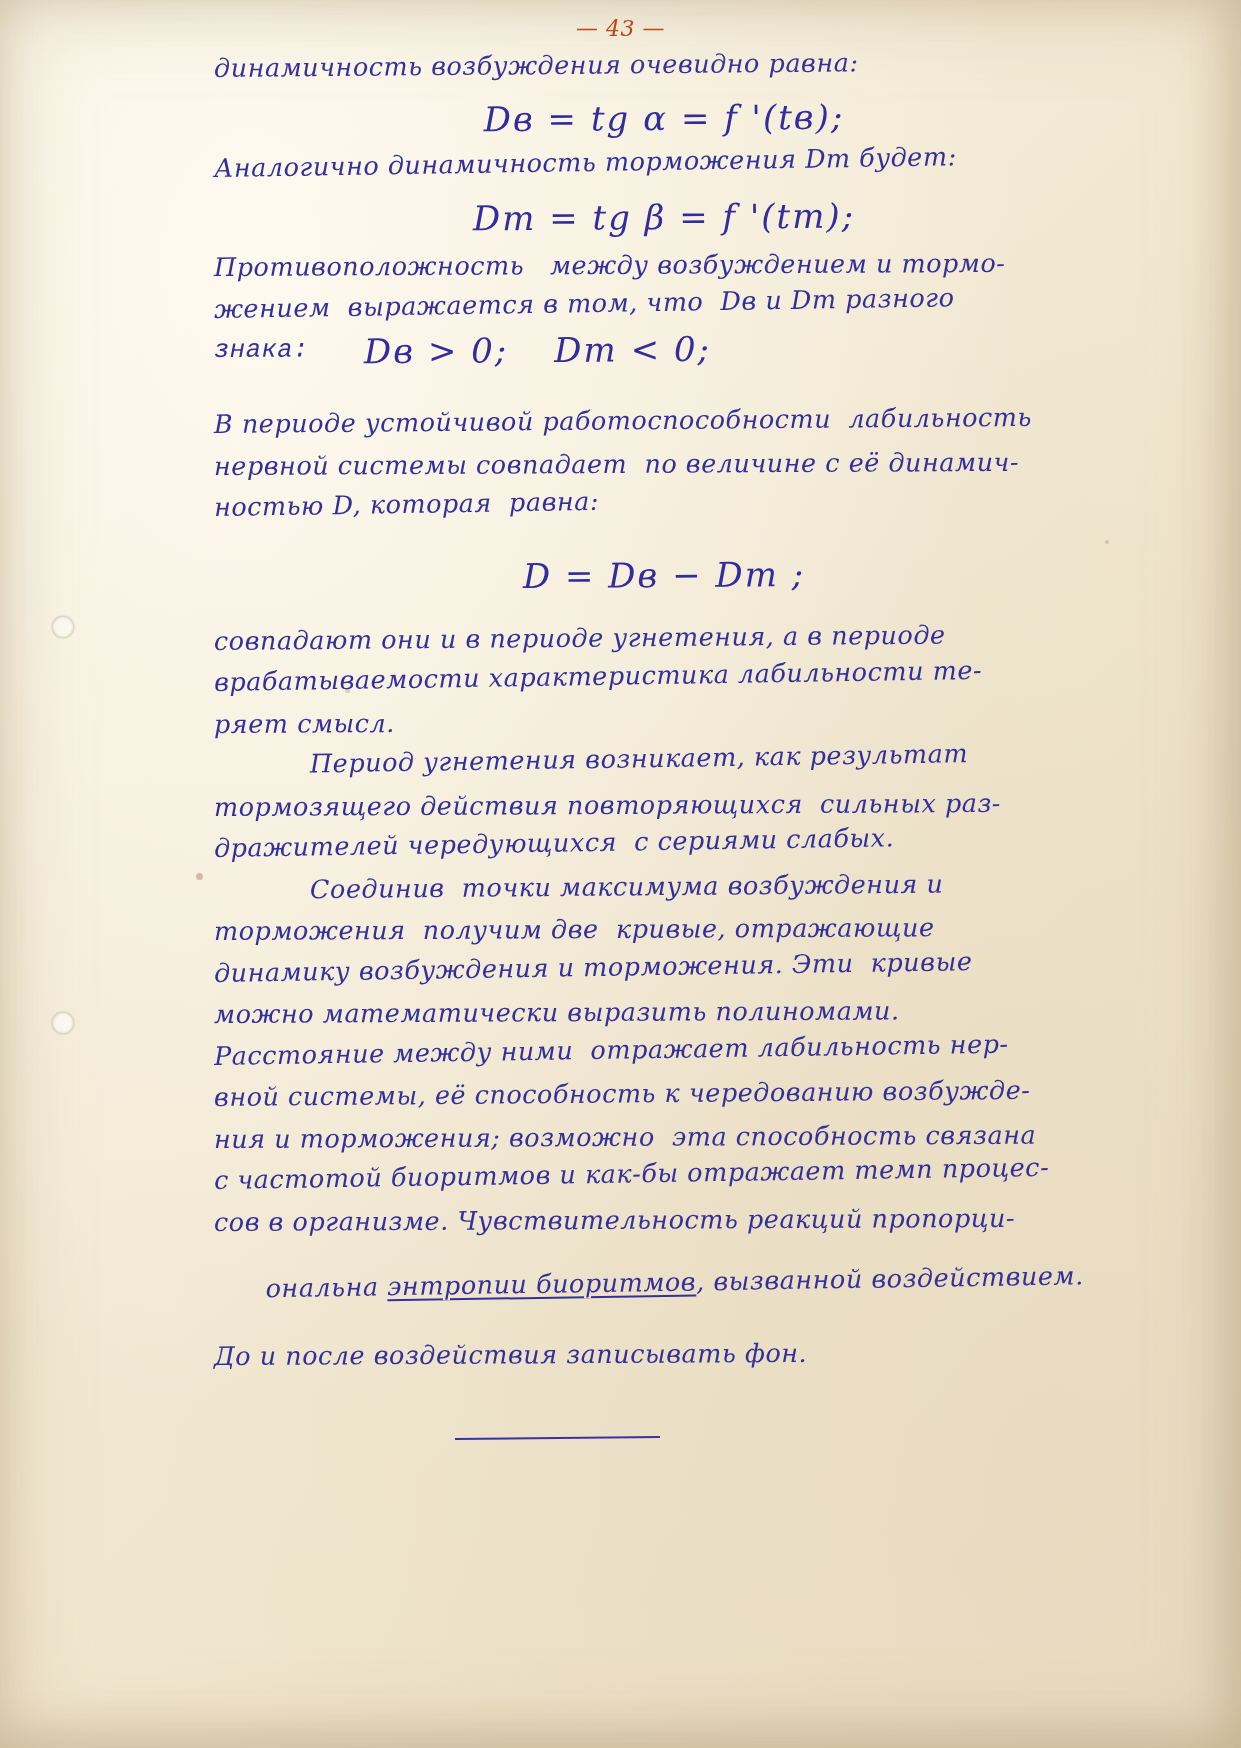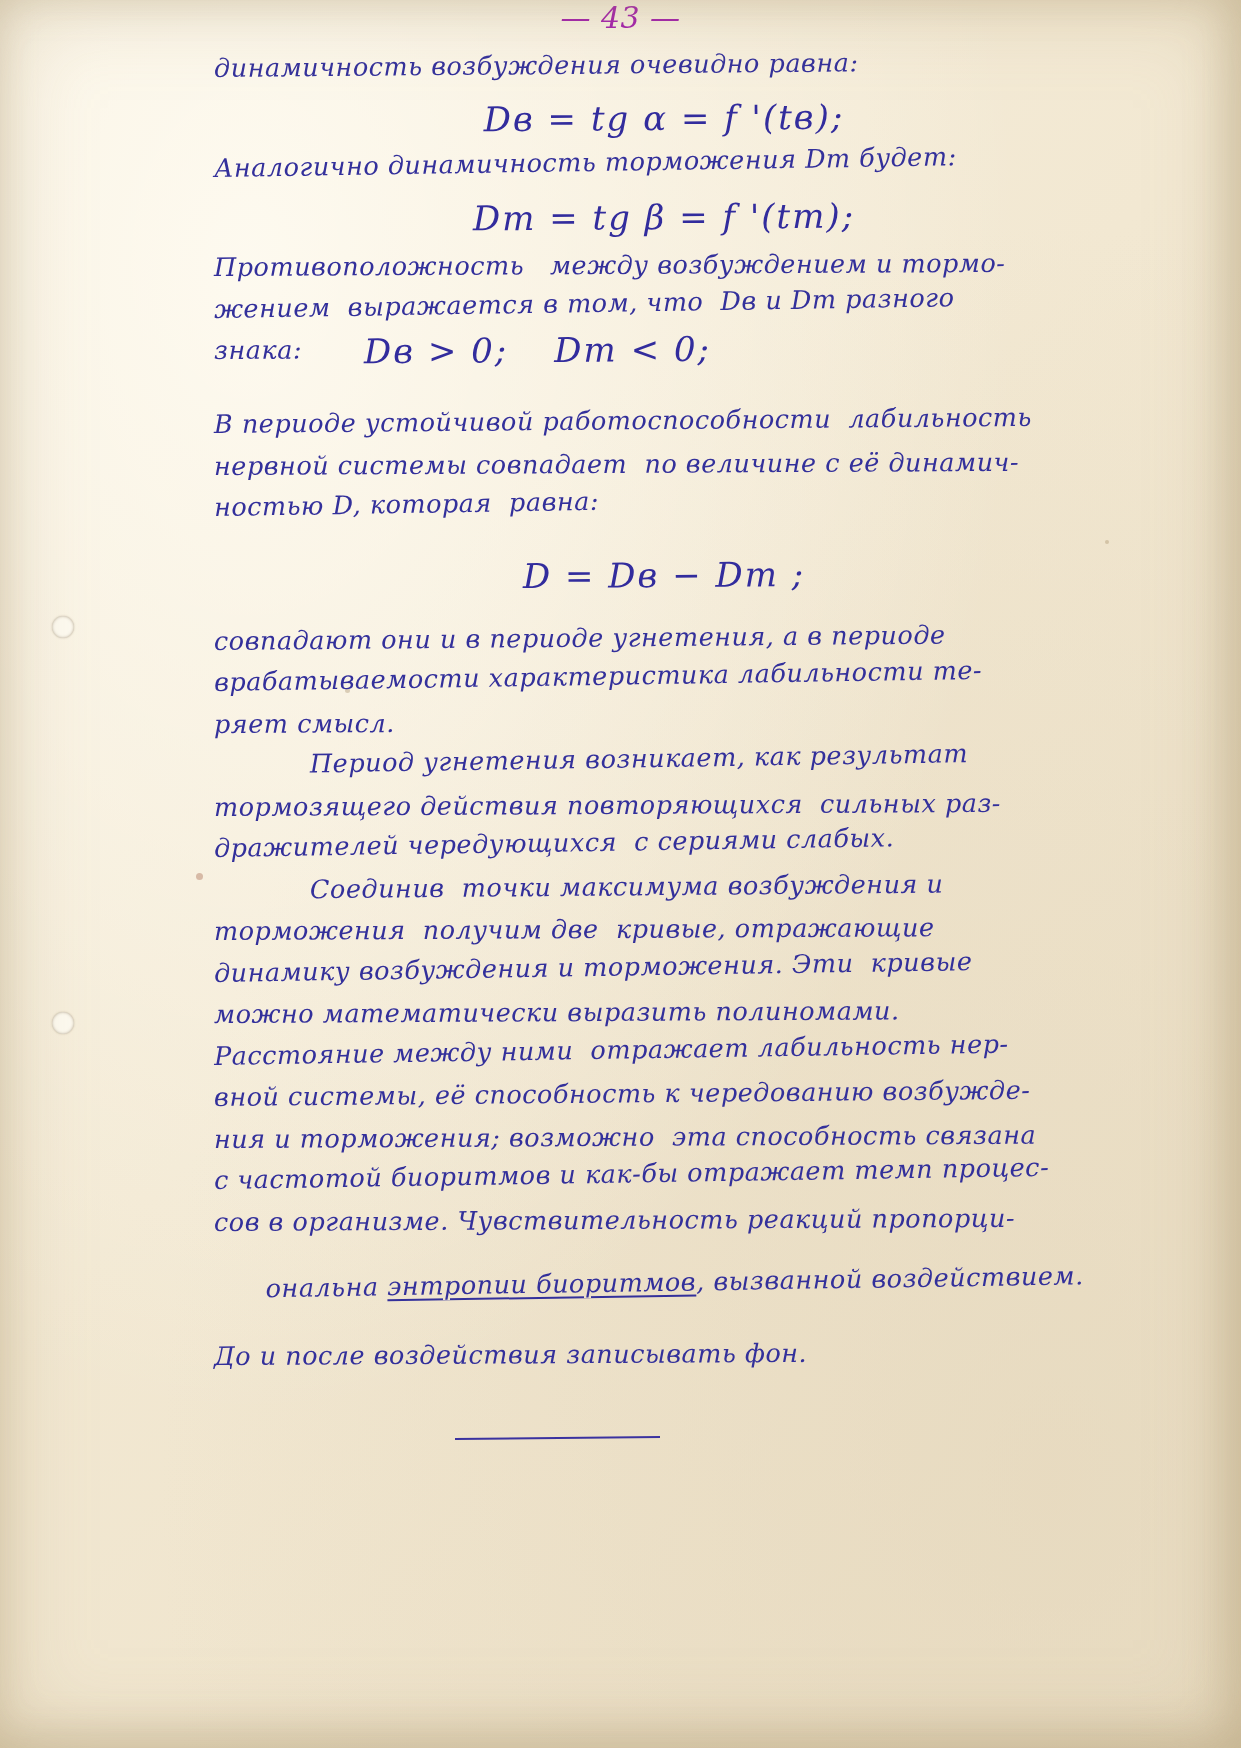--- a/index.html
+++ b/index.html
@@ -55,26 +55,26 @@
   
   .hw {
     font-family: "DejaVu Serif", serif;
     font-style: italic;
     color: #33309b;
     letter-spacing: 0.5px;
   }
 
   .page-number {
     position: absolute;
-    top: 0;
+    top: 16px;
     left: 0;
     width: 100%;
     text-align: center;
-    font-size: 30px;
-    color: #a21caf;
+    font-size: 22px;
+    color: #c2410c;
   }
 
   .lines {
     position: absolute;
     top: 56px;
     left: 190px;
     width: 900px;
     margin-left: 24px;
   }
 
@@ -146,21 +146,21 @@
     <p class="line s2">Аналогично динамичность торможения Dт будет:</p>
 
     <div class="formula">
       <span>Dт = tg β = f '(tт);</span>
     </div>
 
     <p class="line s3">Противоположность   между возбуждением и тормо-</p>
     <p class="line s2">жением  выражается в том, что  Dв и Dт разного</p>
 
     <div style="position:relative; height:52px;">
-      <p class="line s3" style="position:absolute; left:0; top:0; margin:0;">знака:</p>
+      <p class="line s3" style="position:absolute; left:0; top:0; margin:0;font-family:Liberation Mono, monospace;">знака:</p>
       <div class="formula pair" style="position:absolute; left:150px; top:-8px; margin:0; text-align:left;">
         <span>Dв &gt; 0;</span><span class="gap"></span><span>Dт &lt; 0;</span>
       </div>
     </div>
 
     <p class="line s1" style="margin-top:22px;">В периоде устойчивой работоспособности  лабильность</p>
     <p class="line s3">нервной системы совпадает  по величине с её динамич-</p>
     <p class="line s2">ностью D, которая  равна:</p>
 
     <div class="formula" style="margin-top:34px; margin-bottom:34px;">

